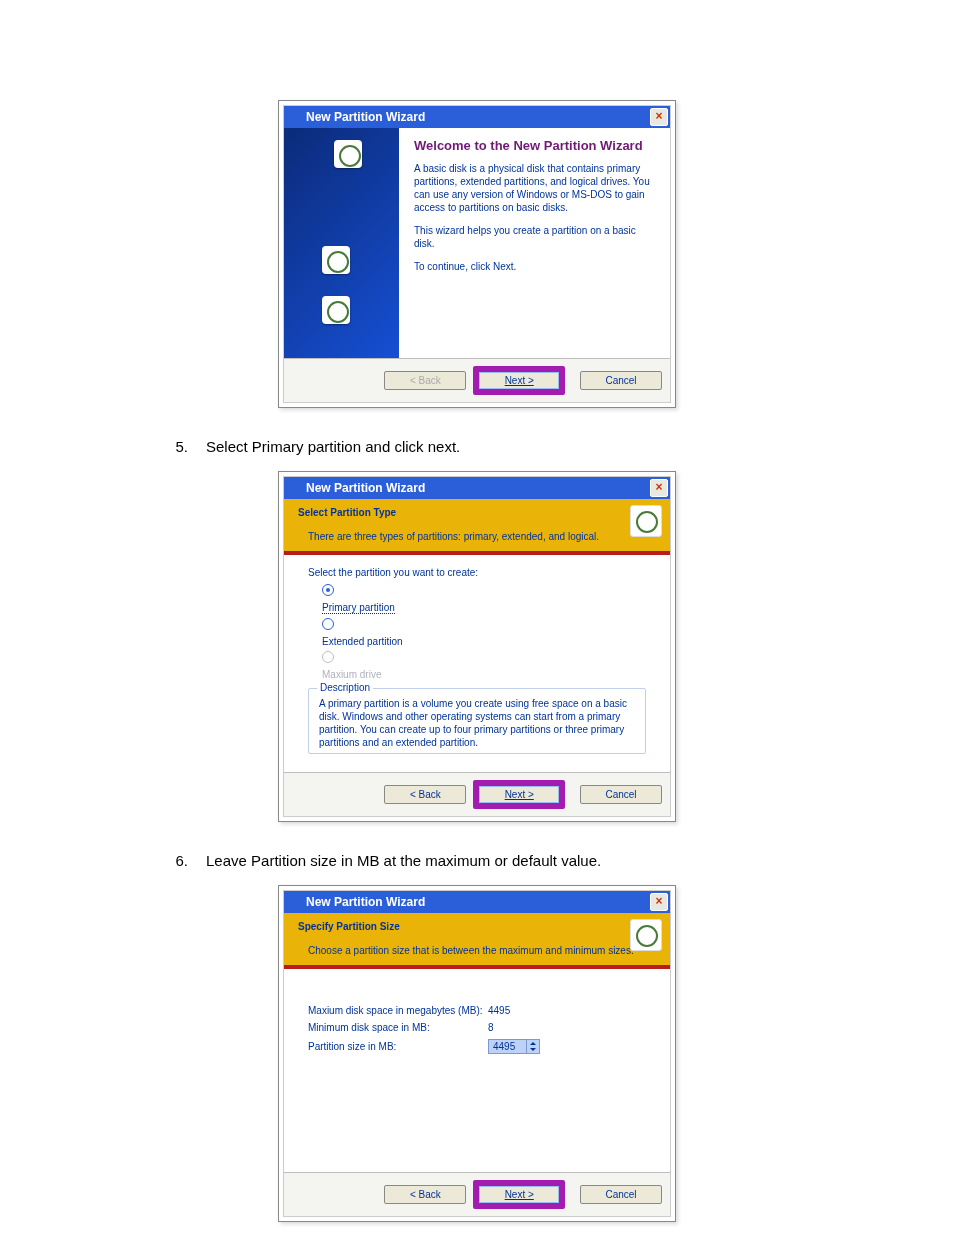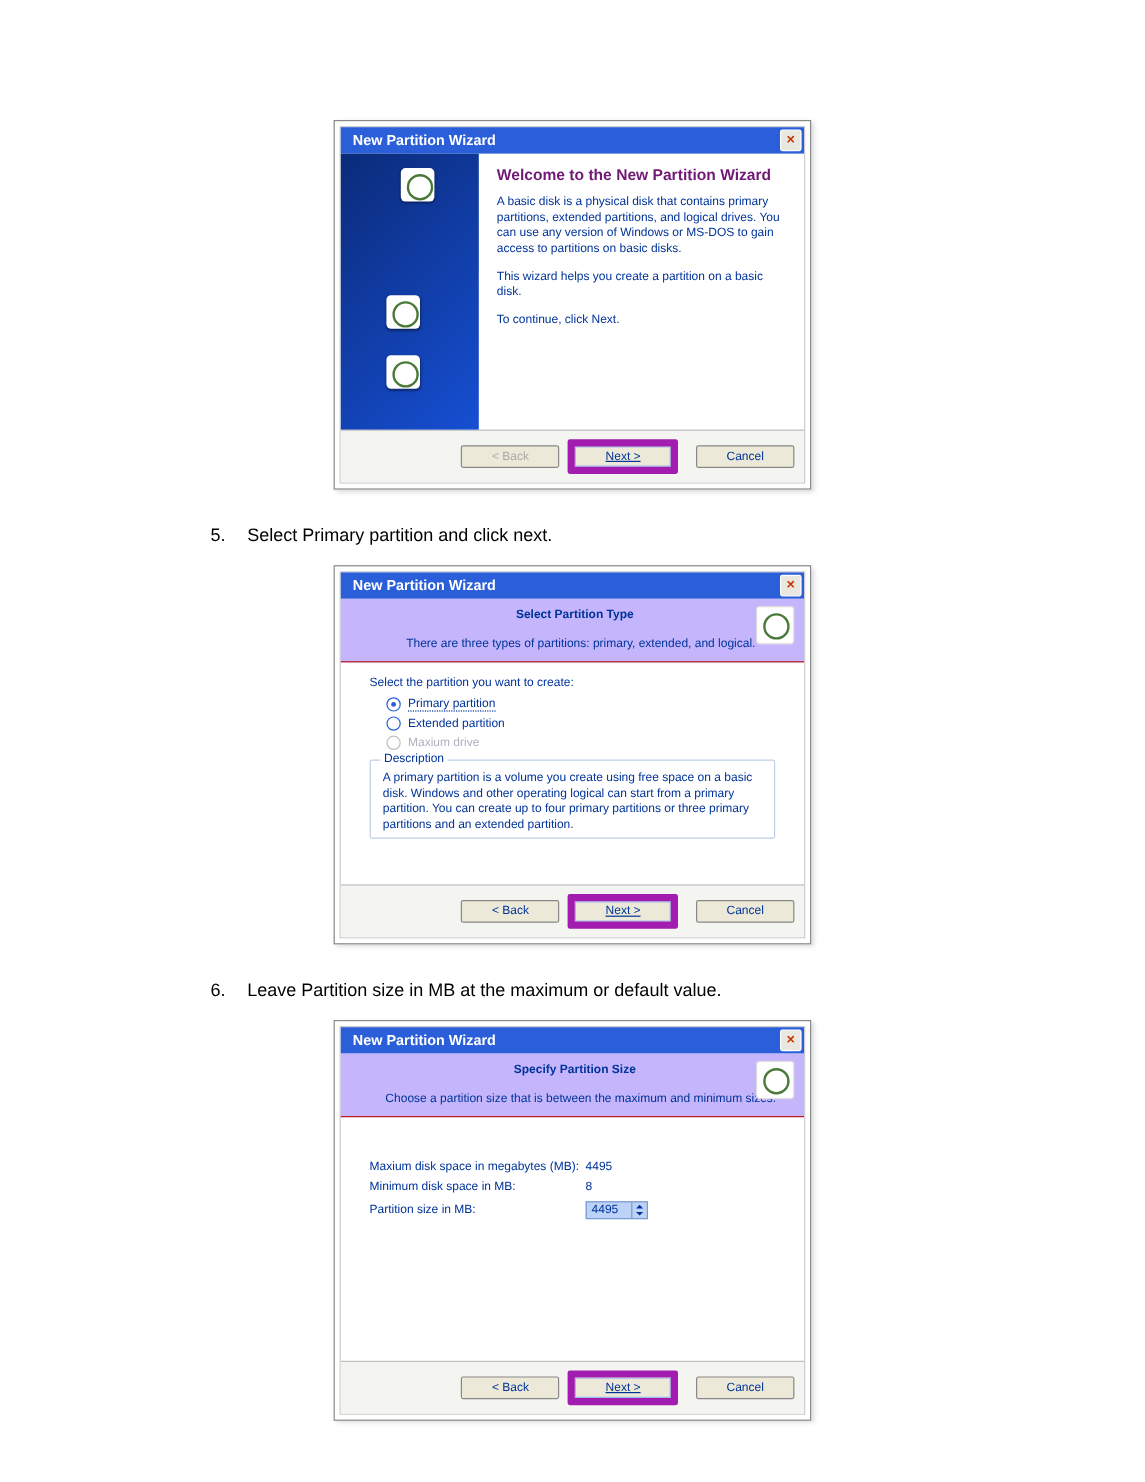--- a/index.html
+++ b/index.html
@@ -29,21 +29,21 @@
     font-family: Tahoma, Arial, sans-serif;
     font-size: 10px;
     color: #003399;
   }
   .titlebar {
     font-family: "Trebuchet MS", Arial, sans-serif;
     background: #2b5fda;
     color: #fff;
     font-weight: bold;
     font-size: 12px;
-    padding: 4px 10px;
+    padding: 4px 22px;
     position: relative;
   }
   .closebtn {
     position: absolute;
     right: 2px;
     top: 2px;
     width: 16px;
     height: 16px;
     background: #e8e8e0;
     color: #cc3300;
@@ -113,26 +113,25 @@
     color: #003399;
     background: #ece9d8;
     border: 1px solid #888;
     border-radius: 2px;
     margin-left: 4px;
     text-align: center;
   }
   .wbtn.disabled { color: #aaa; }
   .wbtn.def { border: 6px solid #a21caf; box-shadow: 0 0 0 1px #9bbcf0 inset; text-decoration: underline; }
   .hdr-band {
-    background: #c4b5fd;
+    background: #eab308;
     padding: 8px 10px 8px 14px;
-    border-bottom: 1px solid #b91c1c;
+    border-bottom: 4px solid #b91c1c;
     position: relative;
     min-height: 36px;
-    text-align: center;
   }
   .hdr-title {
     font-weight: bold;
     font-size: 10px;
     color: #003399;
   }
   .hdr-sub {
     font-size: 10px;
     color: #003399;
     margin-left: 10px;
@@ -156,22 +155,23 @@
   }
   .pane-body {
     padding: 12px 24px 18px 24px;
     min-height: 155px;
     color: #003399;
   }
   .radio-row {
     margin: 4px 0 4px 14px;
     font-size: 10px;
     display: flex;
-    align-items: flex-end;
+    align-items: flex-start;
     gap: 6px;
+    flex-direction: column;
   }
   .radio {
     width: 10px; height: 10px;
     border: 1px solid #2b5fda;
     border-radius: 50%;
     display: inline-flex;
     align-items: center;
     justify-content: center;
     flex: 0 0 auto;
   }
@@ -306,21 +306,21 @@
         <div class="radio-row">
           <span class="radio"></span>
           <span>Extended partition</span>
         </div>
         <div class="radio-row disabled">
           <span class="radio"></span>
           <span>Maxium drive</span>
         </div>
         <div class="groupbox">
           <div class="legend">Description</div>
-          <div class="desc-text">A primary partition is a volume you create using free space on a basic disk. Windows and other operating logical can start from a primary partition. You can create up to four primary partitions or three primary partitions and an extended partition.</div>
+          <div class="desc-text">A primary partition is a volume you create using free space on a basic disk. Windows and other operating systems can start from a primary partition. You can create up to four primary partitions or three primary partitions and an extended partition.</div>
         </div>
       </div>
       <div class="buttonbar">
         <span class="wbtn">&lt; Back</span>
         <span class="wbtn def">Next &gt;</span>
         <span class="wbtn" style="margin-left:12px;">Cancel</span>
       </div>
     </div>
   </div>
 

